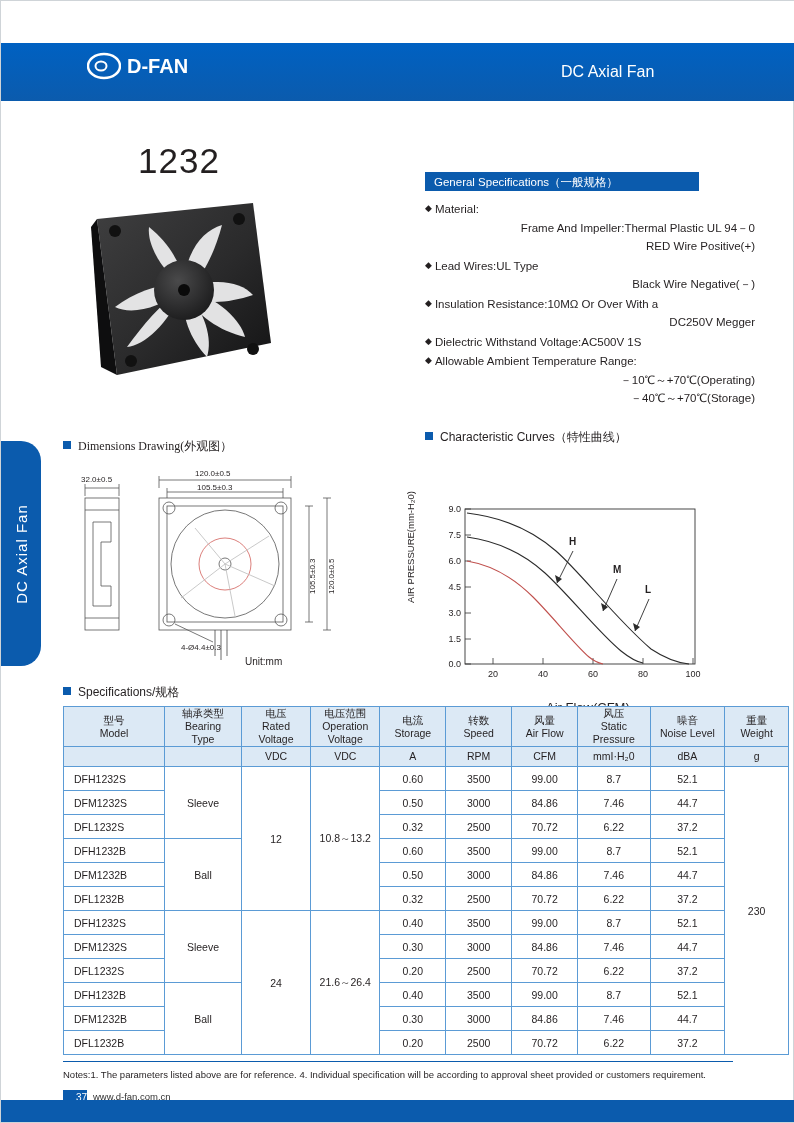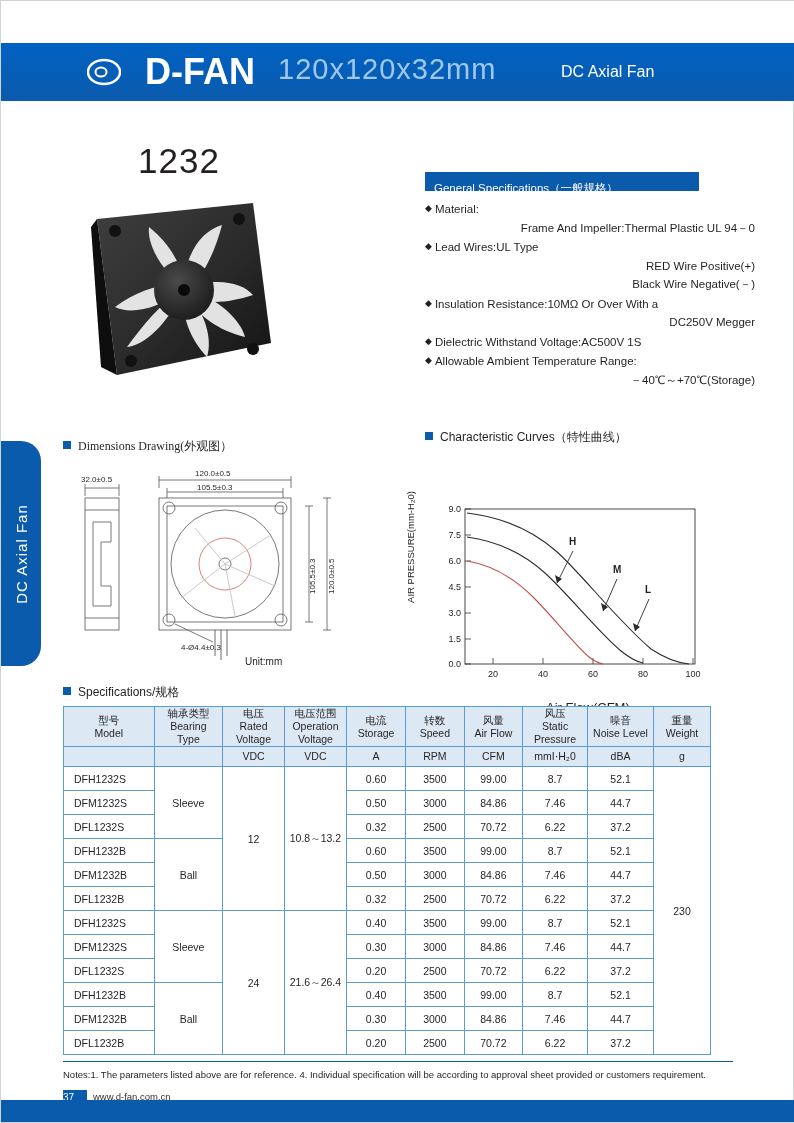--- a/index.html
+++ b/index.html
@@ -18,22 +18,22 @@
   }
 
   
   .header {
     position: absolute; left: 0; top: 42px; width: 794px; height: 58px;
     background: #005cb9;
     background: linear-gradient(to bottom, #0061c2 0%, #0b5bad 100%);
   }
   .logo {
     position: absolute; left: 86px; top: 8px;
-    color: #ffffff; font-size: 36px; font-weight: bold; letter-spacing: 0px;
-    display: flex; align-items: center; gap: 24px;
+    color: #ffffff; font-size: 20px; font-weight: bold; letter-spacing: 0px;
+    display: flex; align-items: center; gap: 6px;
   }
   .logo-mark {
     width: 34px; height: 30px; position: relative; display:inline-block;
   }
   .logo-mark svg { display:block; }
   .header-title {
     position: absolute; left: 277px; top: 10px;
     color: #9fc8ef; font-size: 29px; letter-spacing: 1px; font-weight: 500;
   }
   .header-sub {
@@ -61,21 +61,21 @@
 
   
   .fan-photo {
     position: absolute; left: 88px; top: 196px; width: 190px; height: 190px;
   }
 
   
   .gs-head {
     position: absolute; left: 424px; top: 171px; width: 274px; height: 19px;
     background: #0b5bad; color: #fff; font-size: 11.5px;
-    padding: 9px 0 0 9px;
+    padding: 3px 0 0 9px;
   }
   .gs-body {
     position: absolute; left: 424px; top: 198px; width: 330px;
     font-size: 11.5px; color: #231f20; line-height: 18.5px;
   }
   .gs-body .l { white-space: nowrap; }
   .gs-body .ind { padding-left: 11px; text-align: right; }
   .dia { color:#231f20; font-size: 9px; vertical-align: 2px; margin-right: 3px;}
 
   
@@ -98,42 +98,42 @@
   .curve-box { position: absolute; left: 420px; top: 465px; width: 300px; height: 200px; margin-top: 33px; }
   .curve-ylab {
     position: absolute; left: 404px; top: 490px;
     transform-origin: left top; transform: rotate(-90deg) translate(-100%, 0);
     font-size: 9.5px; white-space: nowrap;
   }
   .curve-xlab { position: absolute; left: 545px; top: 655px; font-size: 13px; margin-top: 44px; }
 
   
   table.spec {
-    position: absolute; left: 62px; top: 705px; width: 648px;
+    position: absolute; left: 62px; top: 705px; width: 726px;
     border-collapse: collapse; font-size: 10.5px; color: #231f20;
   }
   table.spec td, table.spec th {
     border: 1px solid #5b9bd5; text-align: center; font-weight: normal;
     padding: 0; height: 24px;
   }
   table.spec thead th { background: #dce9f5; line-height: 13px; }
   table.spec thead th.sub { height: 20px; font-size: 10.5px; }
   table.spec td.model { text-align: left; padding-left: 10px; }
 
   
   .notes {
     position: absolute; left: 62px; top: 1068px; width: 680px;
     font-size: 9.5px; color: #231f20;
   }
   .footer-rule {
     position: absolute; left: 62px; top: 1060px; width: 670px; height: 1px; background: #0b5bad;
   }
   .pagenum {
     position: absolute; left: 62px; top: 1089px; width: 24px; height: 15px;
-    background: #0b5bad; color: #fff; font-size: 10px; text-align: left; padding-top: 2px;
+    background: #0b5bad; color: #fff; font-size: 10px; text-align: right; padding-top: 2px;
   }
   .site {
     position: absolute; left: 92px; top: 1090px; font-size: 9.5px; color: #333;
   }
   .bottom-bar {
     position: absolute; left: 0; bottom: 0; width: 794px; height: 22px;
     background: #0b5bad;
   }
   .top-bar {
     position: absolute; left: 0; top: 0; width: 794px; height: 42px; background: #ffffff;
@@ -150,21 +150,20 @@
   <div class="header">
     <div class="logo">
       <span class="logo-mark">
         <svg width="34" height="30" viewBox="0 0 34 30">
           <ellipse cx="17" cy="15" rx="16" ry="12" fill="none" stroke="#ffffff" stroke-width="2.4"></ellipse>
           <ellipse cx="14" cy="15" rx="5.5" ry="4.5" fill="#0b5bad" stroke="#ffffff" stroke-width="2"></ellipse>
         </svg>
       </span>
       <span>D-FAN</span>
     </div>
-    <div class="header-title">120x120x32mm</div>
     <div class="header-sub">DC Axial Fan</div>
   </div>
 
   <div class="side-tab">
     <span>DC Axial Fan</span>
   </div>
 
   <div class="model-no">1232</div>
 
   <div class="fan-photo">
@@ -201,27 +200,28 @@
 
       <ellipse cx="95" cy="93" rx="30" ry="30" fill="url(#hubg)"></ellipse>
       <ellipse cx="95" cy="93" rx="6" ry="6" fill="#0a0a0a"></ellipse>
     </svg>
   </div>
 
   <div class="gs-head">General Specifications（一般规格）</div>
   <div class="gs-body">
     <div class="l"><span class="dia">◆</span><span>Material:</span></div>
     <div class="l ind"><span>Frame And Impeller:Thermal Plastic UL 94－0</span></div>
+    <div class="l ind"><span>RED Wire Positive(+)</span></div>
     <div class="l"><span class="dia">◆</span><span>Lead Wires:UL Type</span></div>
-    <div class="l ind"><span>RED Wire Positive(+)</span></div>
     <div class="l ind"><span>Black Wire Negative(－)</span></div>
     <div class="l"><span class="dia">◆</span><span>Insulation Resistance:10MΩ Or Over With a</span></div>
     <div class="l ind"><span>DC250V Megger</span></div>
     <div class="l"><span class="dia">◆</span><span>Dielectric Withstand Voltage:AC500V 1S</span></div>
     <div class="l"><span class="dia">◆</span><span>Allowable Ambient Temperature Range:</span></div>
+    <div class="l ind"><span>－10℃～+70℃(Operating)</span></div>
     <div class="l ind"><span>－40℃～+70℃(Storage)</span></div>
   </div>
 
   <div class="sec-head" id="dim-head">
     <span class="sq"></span><span>Dimensions Drawing(外观图）</span>
   </div>
   <div class="sec-head" id="curve-head">
     <span class="sq"></span><span>Characteristic Curves（特性曲线）</span>
   </div>
   <div class="sec-head" id="spec-head">

